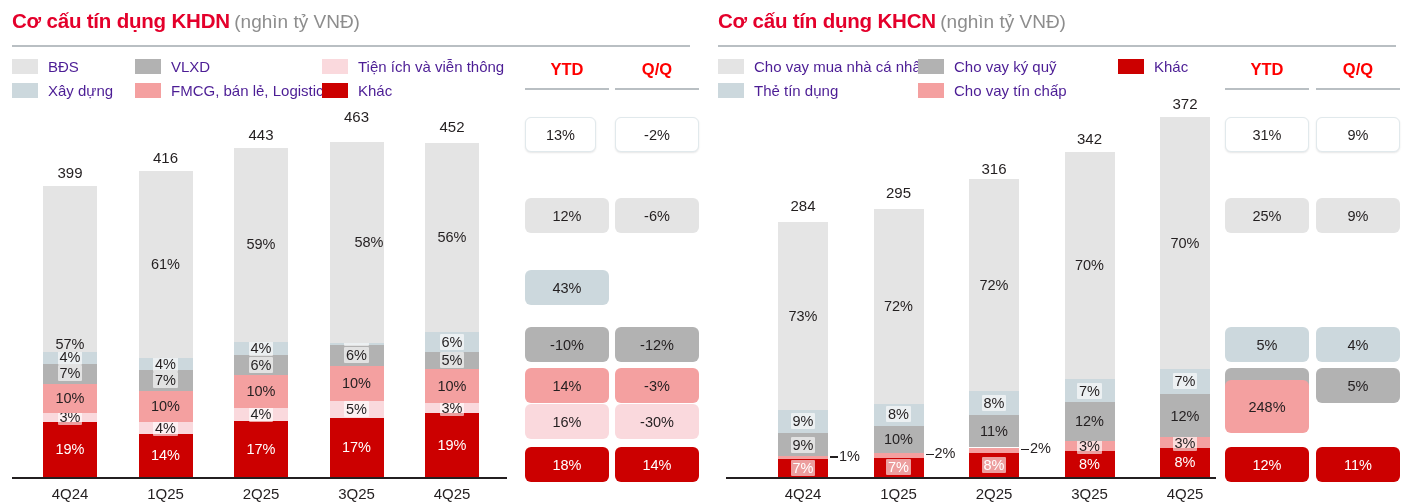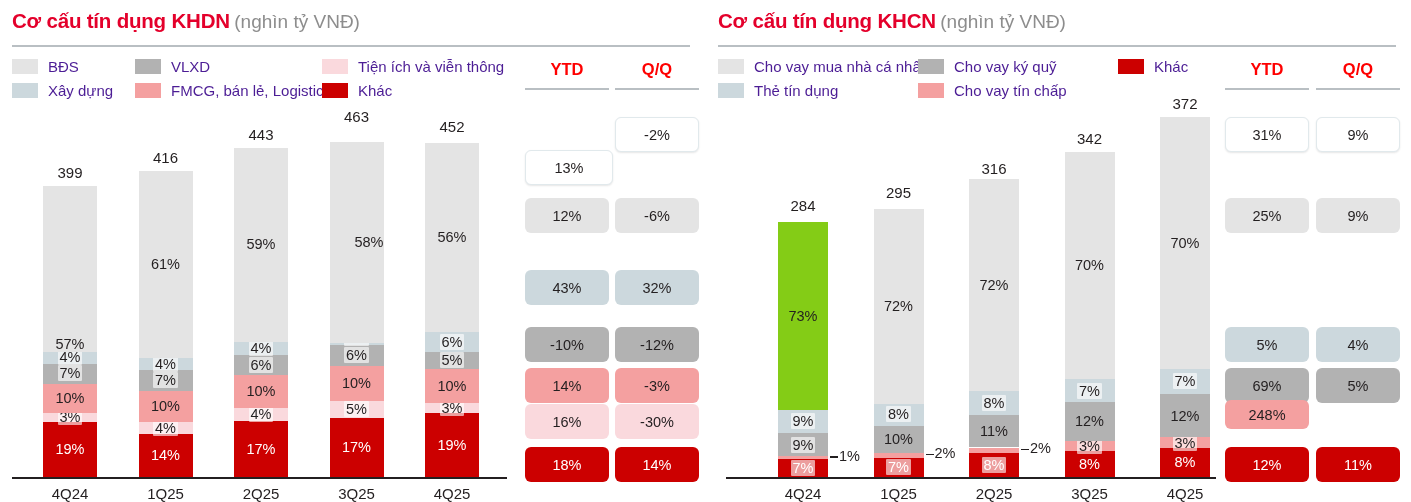--- a/index.html
+++ b/index.html
@@ -185,37 +185,34 @@
           <span>56<span>%</span></span>
         </div>
       </div>
       <div class="total" style="left: 403px; top: 117.625px; width: 98px;">452</div>
       <div class="xlab" style="left: 403px; top: 485px; width: 98px;">4Q25</div>
     </div>
     <div class="colhead" style="left: 522px; top: 60px; width: 90px;">YTD</div>
     <div class="colrule" style="left: 525px; top: 88px; width: 84px;"></div>
     <div class="colhead" style="left: 612px; top: 60px; width: 90px;">Q/Q</div>
     <div class="colrule" style="left: 615px; top: 88px; width: 84px;"></div>
-    <div class="badge white" style="left: 525px; top: 117px; width: 88px; height: 35px; background: rgb(255, 255, 255); color: rgb(35, 31, 32); margin-top: 33px;">
+    <div class="badge white" style="left: 525px; top: 117px; width: 71px; height: 35px; background: rgb(255, 255, 255); color: rgb(35, 31, 32);">
       <span>13%</span>
     </div>
     <div class="badge white" style="left: 615px; top: 117px; width: 84px; height: 35px; background: rgb(255, 255, 255); color: rgb(35, 31, 32);">
       <span>-2%</span>
     </div>
     <div class="badge" style="left: 525px; top: 198px; width: 84px; height: 35px; background: rgb(228, 228, 228); color: rgb(35, 31, 32);">
       <span>12%</span>
     </div>
     <div class="badge" style="left: 615px; top: 198px; width: 84px; height: 35px; background: rgb(228, 228, 228); color: rgb(35, 31, 32);">
       <span>-6%</span>
     </div>
     <div class="badge" style="left: 525px; top: 270px; width: 84px; height: 35px; background: rgb(204, 216, 221); color: rgb(35, 31, 32);">
       <span>43%</span>
-    </div>
-    <div class="badge" style="left: 615px; top: 270px; width: 84px; height: 35px; background: rgb(204, 216, 221); color: rgb(35, 31, 32);">
-      <span>32%</span>
     </div>
     <div class="badge" style="left: 525px; top: 327px; width: 84px; height: 35px; background: rgb(178, 178, 178); color: rgb(35, 31, 32);">
       <span>-10%</span>
     </div>
     <div class="badge" style="left: 615px; top: 327px; width: 84px; height: 35px; background: rgb(178, 178, 178); color: rgb(35, 31, 32);">
       <span>-12%</span>
     </div>
     <div class="badge" style="left: 525px; top: 368px; width: 84px; height: 35px; background: rgb(244, 160, 160); color: rgb(35, 31, 32);">
       <span>14%</span>
     </div>
@@ -266,21 +263,21 @@
         <div class="seg light" style="bottom: 0px; height: 18.06px; background: rgb(204, 0, 0);">
           <span><span class="chip">7<span>%</span></span></span>
         </div>
         <div class="seg dark" style="bottom: 18.06px; height: 2.58px; background: rgb(244, 160, 160);"></div>
         <div class="seg dark" style="bottom: 20.64px; height: 23.22px; background: rgb(178, 178, 178);">
           <span><span class="chip">9<span>%</span></span></span>
         </div>
         <div class="seg dark" style="bottom: 43.86px; height: 23.22px; background: rgb(204, 216, 221);">
           <span><span class="chip">9<span>%</span></span></span>
         </div>
-        <div class="seg dark" style="bottom: 67.08px; height: 188.34px; background: #84cc16;">
+        <div class="seg dark" style="bottom: 67.08px; height: 188.34px; background: #e5e5e5;">
           <span>73<span>%</span></span>
         </div>
       </div>
       <div class="total" style="left: 50px; top: 197px; width: 94px;">284</div>
       <div class="callout" style="left: 124px; top: 447.65px;"><span class="dash"></span><span>1</span><span>%</span></div>
       <div class="xlab" style="left: 50px; top: 485px; width: 94px;">4Q24</div>
       <div class="bar" style="left: 167.5px; top: 206.25px; width: 50px; height: 270.75px;">
         <div class="seg light" style="bottom: 0px; height: 18.9525px; background: rgb(204, 0, 0);">
           <span><span class="chip">7<span>%</span></span></span>
         </div>
@@ -376,21 +373,21 @@
     </div>
     <div class="badge" style="left: 610px; top: 327px; width: 84px; height: 35px; background: rgb(204, 216, 221); color: rgb(35, 31, 32);">
       <span>4%</span>
     </div>
     <div class="badge" style="left: 519px; top: 368px; width: 84px; height: 35px; background: rgb(178, 178, 178); color: rgb(35, 31, 32);">
       <span>69%</span>
     </div>
     <div class="badge" style="left: 610px; top: 368px; width: 84px; height: 35px; background: rgb(178, 178, 178); color: rgb(35, 31, 32);">
       <span>5%</span>
     </div>
-    <div class="badge" style="left: 519px; top: 400px; width: 84px; height: 29px; background: rgb(244, 160, 160); color: rgb(35, 31, 32);">
+    <div class="badge" style="left: 519px; top: 380px; width: 84px; height: 53px; background: rgb(244, 160, 160); color: rgb(35, 31, 32);">
       <span>248%</span>
     </div>
     <div class="badge" style="left: 519px; top: 447px; width: 84px; height: 35px; background: rgb(204, 0, 0); color: rgb(255, 255, 255);">
       <span>12%</span>
     </div>
     <div class="badge" style="left: 610px; top: 447px; width: 84px; height: 35px; background: rgb(204, 0, 0); color: rgb(255, 255, 255);">
       <span>11%</span>
     </div>
   </div>
 

